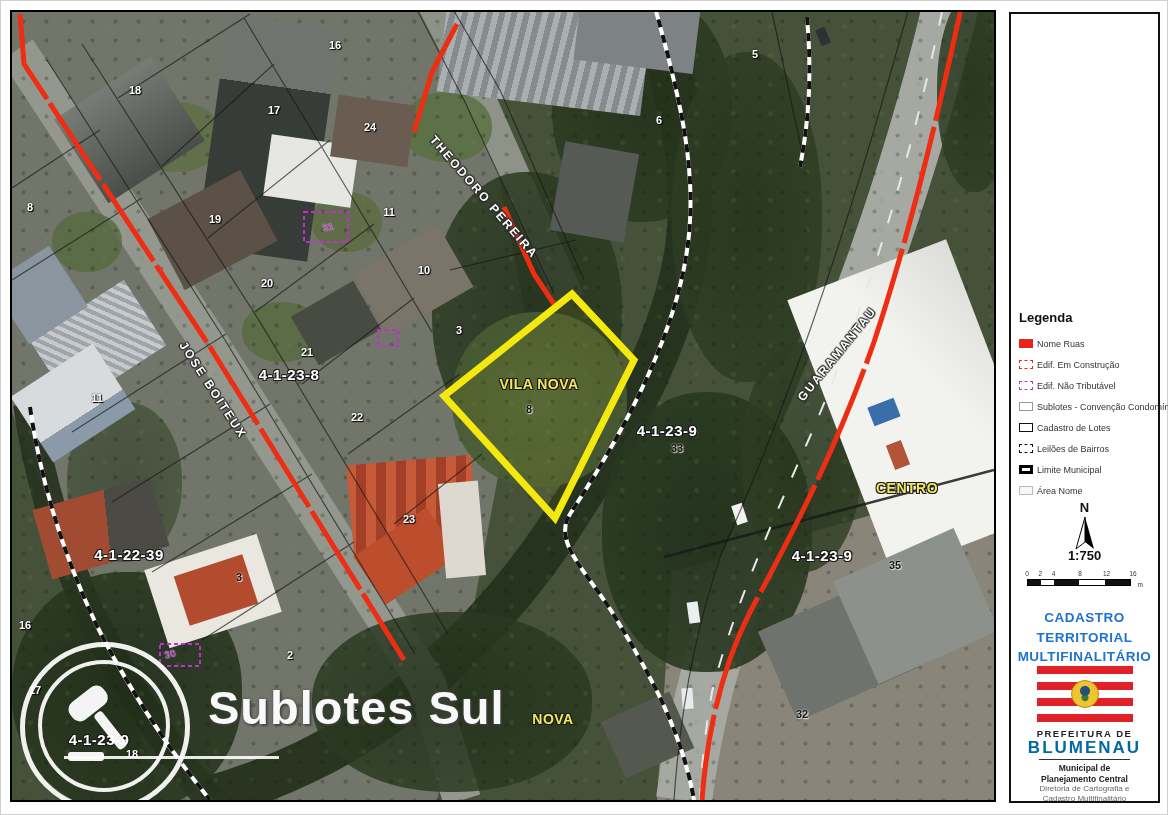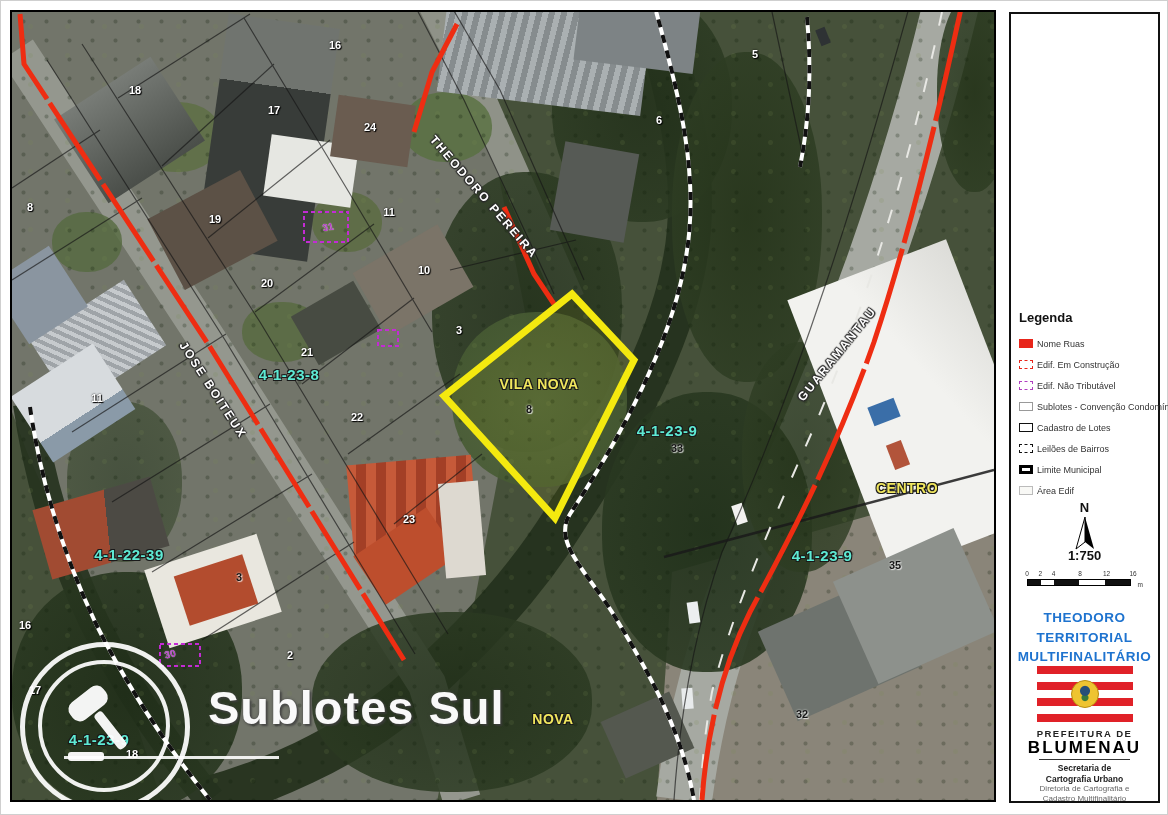--- a/index.html
+++ b/index.html
@@ -13,21 +13,21 @@
                      radial-gradient(circle,rgba(120,140,80,.35) 2px,transparent 3px);
     background-size:23px 19px,37px 29px;}
   .blob{position:absolute;border-radius:48%;z-index:2;}
   svg.gnd{position:absolute;left:0;top:0;z-index:1;}
   svg.lines{position:absolute;left:0;top:0;z-index:30;pointer-events:none;}
   .b{position:absolute;z-index:20;}
   #labels{position:absolute;inset:0;z-index:40;}
   .mlabel{position:absolute;transform:translate(-50%,-50%);white-space:nowrap;font-weight:bold;}
   .hn{font-size:11px;color:#fff;text-shadow:0 0 2px #000,1px 1px 1px #000;}
   .hn.dark{color:#161616;text-shadow:0 0 2px rgba(255,255,255,.85),1px 1px 1px rgba(255,255,255,.7);}
-  .sector{font-size:15px;letter-spacing:.5px;color:#5eead4;
+  .sector{font-size:15px;letter-spacing:.5px;color:#ffffff;
     text-shadow:-1px -1px 0 #1a1a1a,1px -1px 0 #1a1a1a,-1px 1px 0 #1a1a1a,1px 1px 0 #1a1a1a;}
   .hood{font-size:14px;letter-spacing:.5px;color:#f1e75e;
     text-shadow:-1px -1px 0 #1a1a1a,1px -1px 0 #1a1a1a,-1px 1px 0 #1a1a1a,1px 1px 0 #1a1a1a;}
   .street{font-size:12px;color:#fff;letter-spacing:2px;
     text-shadow:-1px -1px 1px #2a2a2a,1px -1px 1px #2a2a2a,-1px 1px 1px #2a2a2a,1px 1px 1px #2a2a2a;}
   .pnum{font-size:10px;color:#b43cc6;text-shadow:0 0 1px #fff;}
 
   
   .wm{position:absolute;inset:0;z-index:50;pointer-events:none;}
   .wm-ring{position:absolute;border-radius:50%;border:5px solid rgba(255,255,255,.93);}
@@ -64,21 +64,21 @@
 
   .ptitle{position:absolute;top:594px;left:0;right:0;text-align:center;font-weight:bold;
     font-size:13.5px;line-height:1.45;color:#1e73cf;letter-spacing:.5px;}
   .flag{position:absolute;top:652px;left:50%;transform:translateX(-50%);width:96px;height:56px;
     background:repeating-linear-gradient(180deg,#e02128 0 8px,#fff 8px 16px);}
   .emblem{position:absolute;left:50%;top:50%;transform:translate(-50%,-50%);width:28px;height:28px;border-radius:50%;
     background:radial-gradient(circle at 50% 38%,#274f78 0 4.5px,transparent 5.5px),
                radial-gradient(circle at 50% 64%,#3a7a3a 0 3px,transparent 4px),#eec431;
     border:1px solid #b98e12;box-sizing:border-box;}
   .org1{position:absolute;top:714px;left:0;right:0;text-align:center;font-size:9.5px;font-weight:bold;letter-spacing:1.5px;color:#222;}
-  .org2{position:absolute;top:724px;left:0;right:0;text-align:center;font-size:17px;font-weight:bold;letter-spacing:2px;color:#000000;}
+  .org2{position:absolute;top:724px;left:0;right:0;text-align:center;font-size:17px;font-weight:bold;letter-spacing:2px;color:#0369a1;}
   .org-rule{position:absolute;top:745px;left:28px;right:28px;height:1px;background:#333;}
   .dept{position:absolute;top:749px;left:0;right:0;text-align:center;font-size:8.5px;font-weight:bold;line-height:1.25;color:#222;}
   .dir{position:absolute;top:770px;left:0;right:0;text-align:center;font-size:8px;line-height:1.25;color:#666;}
 </style>
 </head>
 <body>
 
 <div class="page">
 
   <div class="map-frame">
@@ -283,21 +283,21 @@
           <div class="lg-item">
             <span class="sw sw-bairros"></span>
             <span>Leilões de Bairros</span>
           </div>
           <div class="lg-item">
             <span class="sw sw-municipal"></span>
             <span>Limite Municipal</span>
           </div>
           <div class="lg-item">
             <span class="sw sw-rural"></span>
-            <span>Área Edif</span>
+            <span>Área Nome</span>
           </div>
         </div>
     </div>
 
     <div class="north">
       <div class="n">N</div>
       <svg width="26" height="38" viewBox="0 0 26 38">
         <path d="M13,2 L4,34 L13,27 Z" fill="#fff" stroke="#000" stroke-width="1"></path>
         <path d="M13,2 L22,34 L13,27 Z" fill="#000"></path>
       </svg>
@@ -318,34 +318,34 @@
           <div style="width: 12.5%; background: rgb(17, 17, 17);"></div>
           <div style="width: 12.5%; background: rgb(255, 255, 255);"></div>
           <div style="width: 25%; background: rgb(17, 17, 17);"></div>
           <div style="width: 25%; background: rgb(255, 255, 255);"></div>
           <div style="width: 25%; background: rgb(17, 17, 17);"></div>
         </div>
       <div class="unit">m</div>
     </div>
 
     <div class="ptitle">
-      <div>THEODORO</div>
+      <div>CADASTRO</div>
       <div>TERRITORIAL</div>
       <div>MULTIFINALITÁRIO</div>
     </div>
 
     <div class="flag">
       <div class="emblem"></div>
     </div>
 
     <div class="org1">PREFEITURA DE</div>
     <div class="org2">BLUMENAU</div>
     <div class="org-rule"></div>
     <div class="dept">
-      <div>Secretaria de</div>
-      <div>Cartografia Urbano</div>
+      <div>Municipal de</div>
+      <div>Planejamento Central</div>
     </div>
     <div class="dir">
       <div>Diretoria de Cartografia e</div>
       <div>Cadastro Multifinalitário</div>
     </div>
   </div>
 </div>
 
 </body></html>

